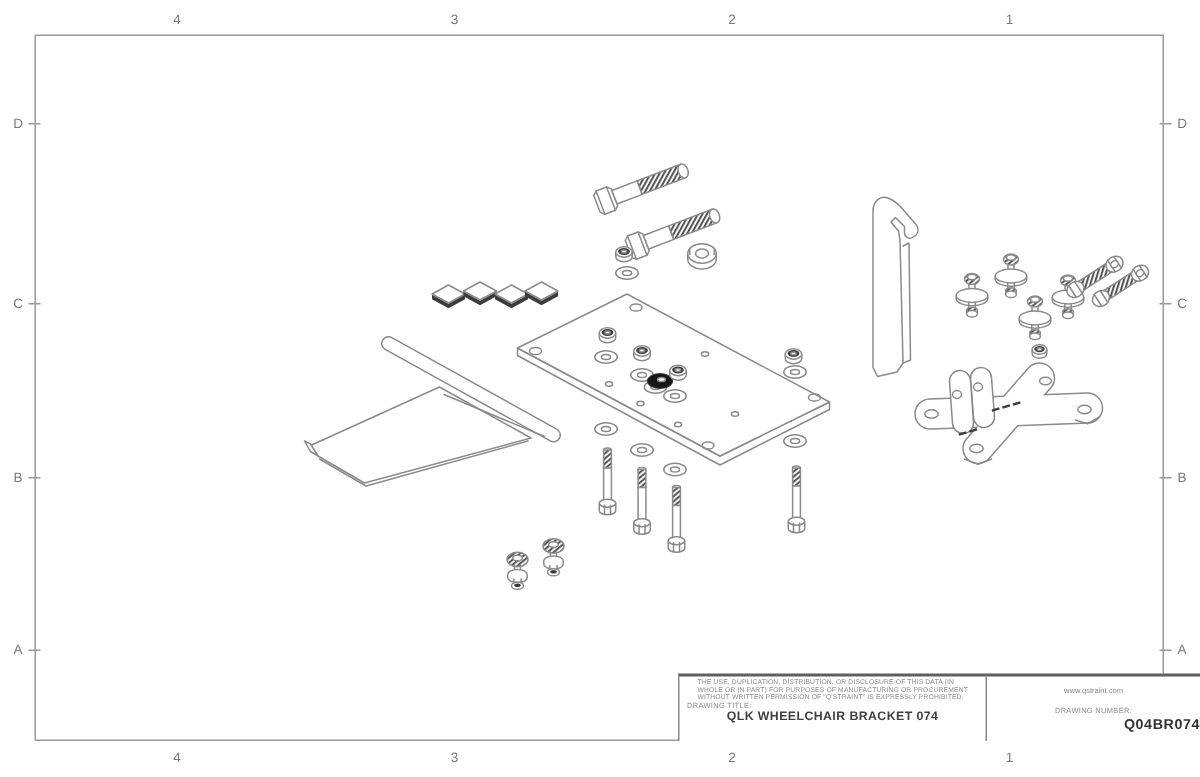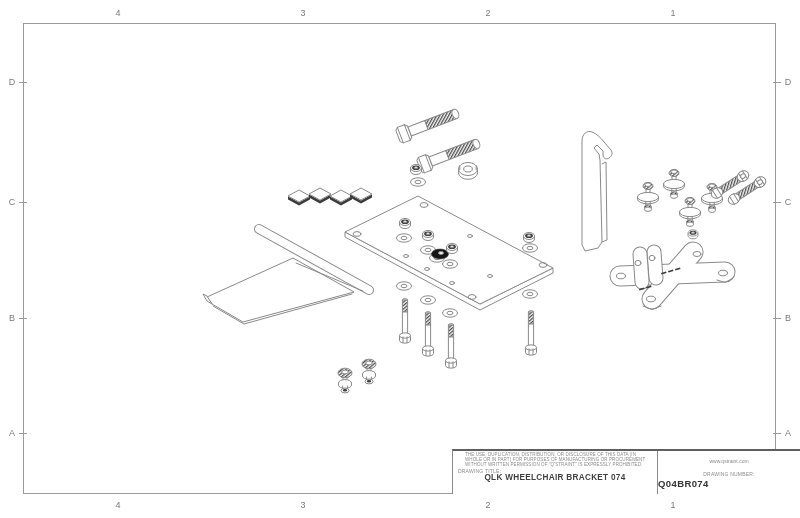--- a/index.html
+++ b/index.html
@@ -51,21 +51,21 @@
     font-size:4.5px;line-height:4.9px;color:#8b8b8b;letter-spacing:.1px;
   }
   .tb-label{position:absolute;font-size:5px;color:#8b8b8b;letter-spacing:.2px;}
   .tb-title{
     position:absolute;left:0;top:22px;width:100%;text-align:center;
     font-size:8.2px;line-height:9.6px;font-weight:bold;color:var(--title_text);letter-spacing:.3px;
   }
   .website{position:absolute;left:0;top:7px;width:100%;text-align:center;font-size:5px;color:#8b8b8b;}
   .tb-num-label{position:absolute;left:0;top:20px;width:100%;text-align:center;font-size:5px;color:#8b8b8b;letter-spacing:.2px;}
   .tb-number{
-    position:absolute;left:0;top:27px;width:100%;text-align:left;
+    position:absolute;left:0;top:27px;width:100%;text-align:right;
     font-size:9.5px;font-weight:bold;color:#333;letter-spacing:.4px;
   }
 </style>
 </head>
 <body>
 
 <div class="sheet">
 
   <span class="zone-label" style="left:111px;top:7px">4</span>
   <span class="zone-label" style="left:296px;top:7px">3</span>

